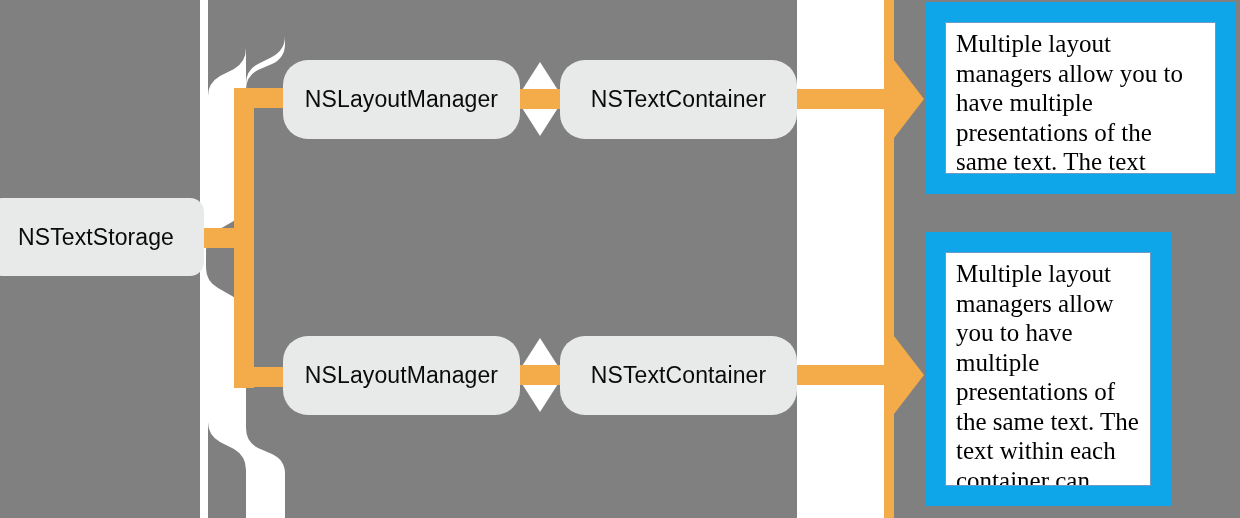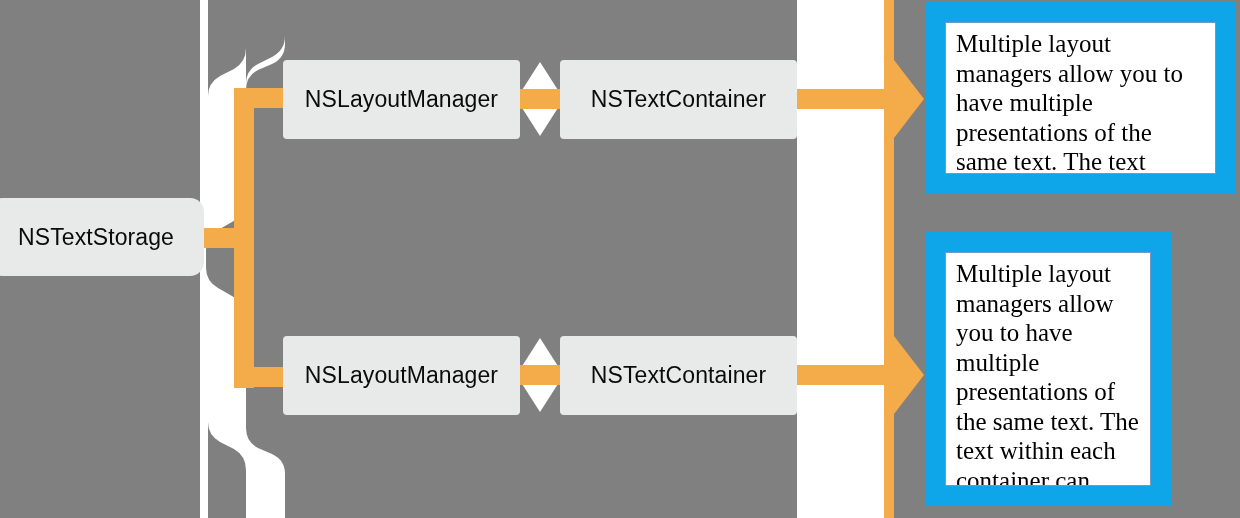--- a/index.html
+++ b/index.html
@@ -20,21 +20,21 @@
     left: 0;
     top: 0;
     width: 1240px;
     height: 518px;
   }
 
   
   .node-box {
     position: absolute;
     background: #E8E9E9;
-    border-radius: 4px;
+    border-radius: 25px;
     display: flex;
     align-items: center;
     justify-content: center;
     box-sizing: border-box;
     color: #0b0b0b;
     font-size: 23px;
     line-height: 1;
     letter-spacing: 0.1px;
     font-family: "Liberation Sans", sans-serif;
     z-index: 5;

